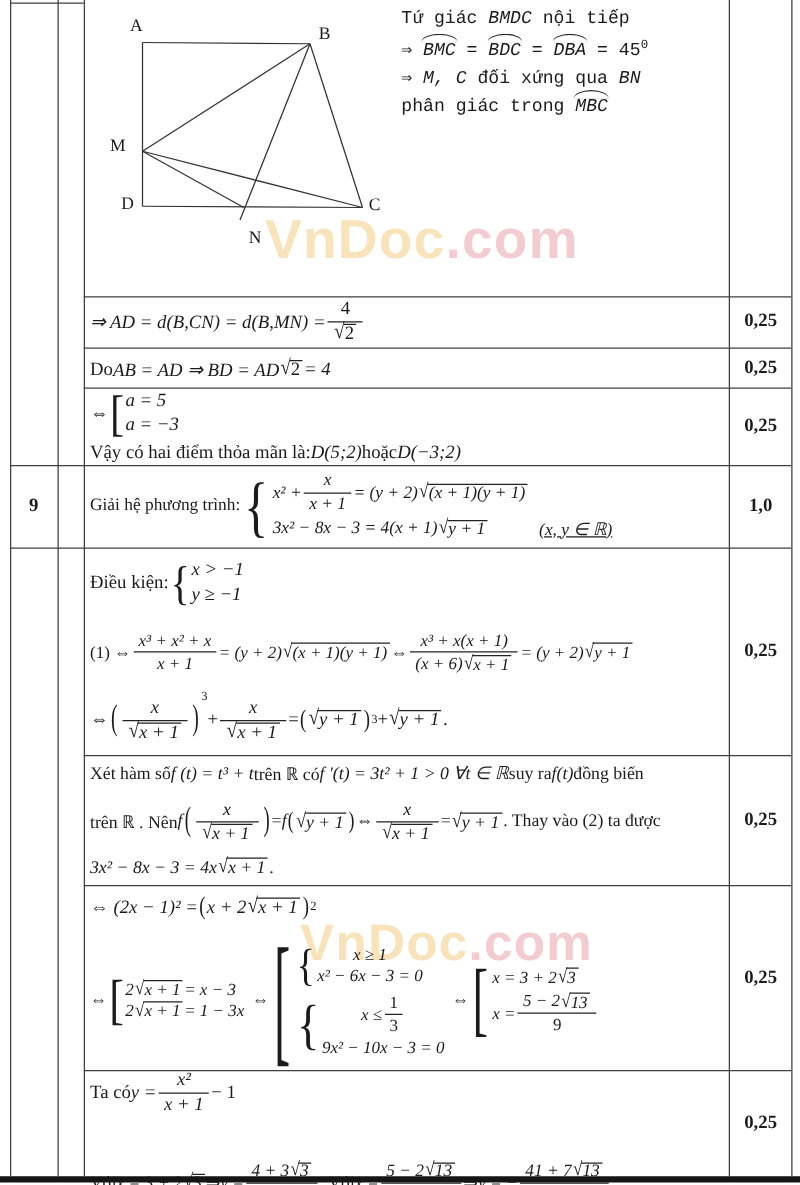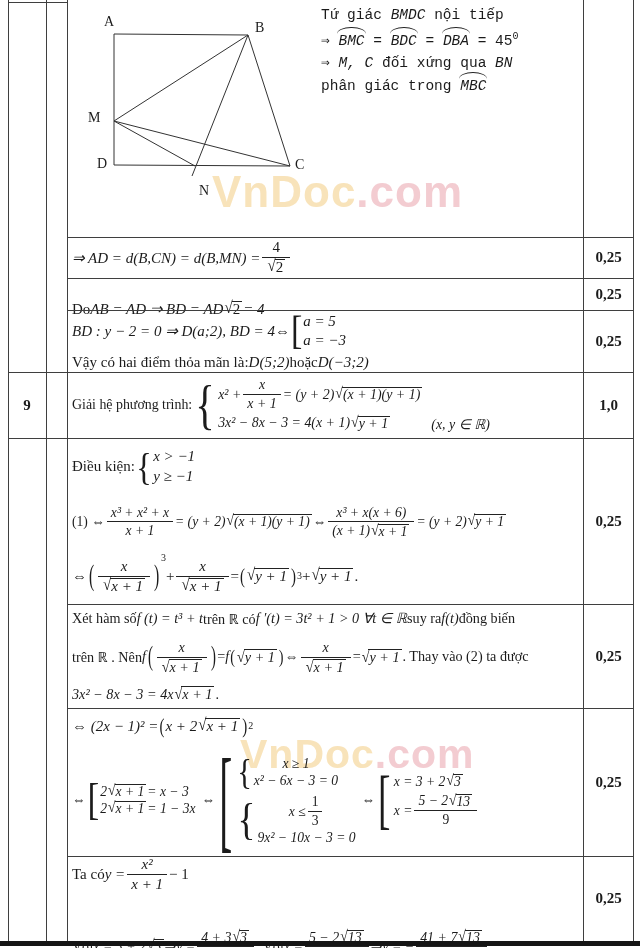--- a/index.html
+++ b/index.html
@@ -108,36 +108,35 @@
             <span class="sqrt">
               <span class="rs">√</span>
               <span class="rb">2</span>
             </span>
           </span>
       </span>
     </div>
   </div>
   <div class="score" style="top:237px;height:41px;">0,25</div>
 
-  <div class="rc" style="top:293px;height:32px;justify-content:center;">
+  <div class="rc" style="top:280px;height:32px;justify-content:center;">
     <div class="line">
       <span class="up">Do </span>
       <span class="m">AB = AD ⇒ BD = AD</span>
       <span class="sqrt">
           <span class="rs">√</span>
           <span class="rb">2</span>
         </span>
       <span class="m"> = 4</span>
     </div>
   </div>
   <div class="score" style="top:278px;height:32px;">0,25</div>
 
   <div class="rc" style="top:310px;height:62px;justify-content:space-around;">
     <div class="line">
-      <span class="m">BD : y − 2 = 0 ⇒ D(a;2),  BD = 4 </span>
       <span>⇔</span>
       <span class="brc" style="font-size:40px;transform:scaleX(0.85);">[</span>
       <span class="stk">
         <div class="line m">a = 5</div>
         <div class="line m">a = −3</div>
       </span>
     </div>
     <div class="line">
       <span class="up">Vậy có hai điểm thỏa mãn là: </span>
       <span class="m">D(5;2)</span>
@@ -166,21 +165,21 @@
             </span>
         </div>
         <div class="line" style="margin-top:2px;">
           <span class="m">3x² − 8x − 3 = 4(x + 1)</span>
           <span class="sqrt">
               <span class="rs">√</span>
               <span class="rb m">y + 1</span>
             </span>
         </div>
       </span>
-      <span class="m" style="margin-left:8px;align-self:flex-end;">(x, y ∈ ℝ)</span>
+      <span class="m" style="margin-left:8px;align-self:flex-end;text-decoration:underline;">(x, y ∈ ℝ)</span>
     </div>
   </div>
   <div class="score" style="top:372px;height:66px;">1,0</div>
 
   <div class="rc" style="top:438px;height:166px;justify-content:space-around;">
     <div class="line">
       <span class="up">Điều kiện: </span>
       <span class="brc" style="font-size:38px;transform:scaleX(0.85);">{</span>
       <span class="stk">
         <div class="line m">x &gt; −1</div>
@@ -193,23 +192,23 @@
           <span class="fn m">x³ + x² + x</span>
           <span class="fd m">x + 1</span>
         </span>
       <span class="m"> = (y + 2)</span>
       <span class="sqrt">
           <span class="rs">√</span>
           <span class="rb m">(x + 1)(y + 1)</span>
         </span>
       <span> ⇔ </span>
       <span class="frac">
-        <span class="fn m">x³ + x(x + 6)</span>
-        <span class="fd">
-            <span class="m">(x + 1)</span>
+        <span class="fn m">x³ + x(x + 1)</span>
+        <span class="fd">
+            <span class="m">(x + 6)</span>
             <span class="sqrt">
               <span class="rs">√</span>
               <span class="rb m">x + 1</span>
             </span>
           </span>
       </span>
       <span class="m"> = (y + 2)</span>
       <span class="sqrt">
           <span class="rs">√</span>
           <span class="rb m">y + 1</span>

